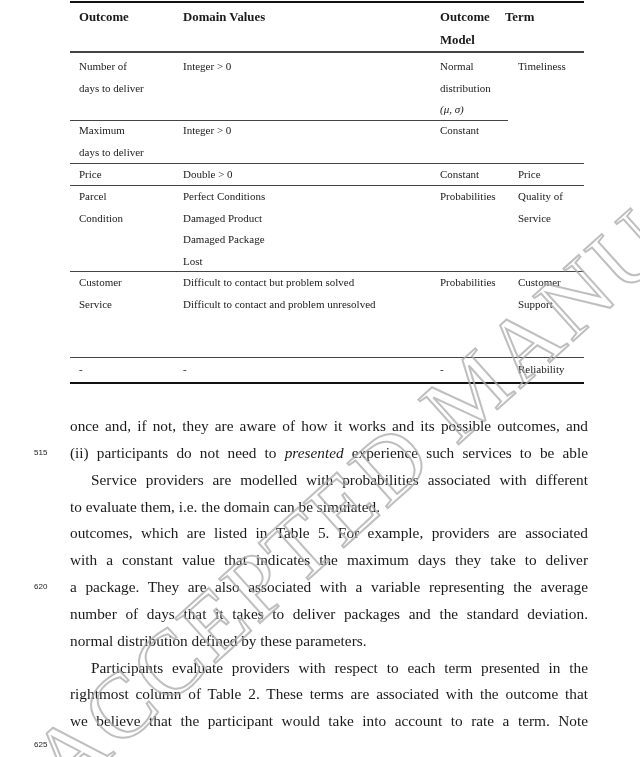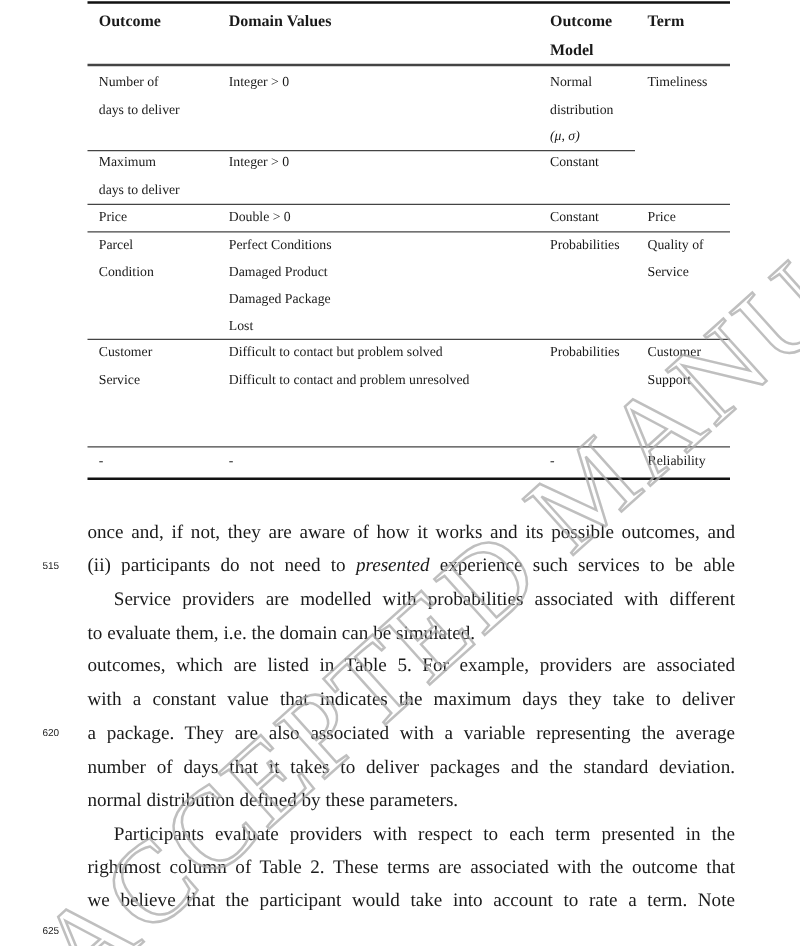--- a/index.html
+++ b/index.html
@@ -100,21 +100,21 @@
 
   <div class="tbl">
     <div class="rule thick" style="top:1px"></div>
 
     <div class="cell hdr" style="left:9px; top:6px">Outcome</div>
     <div class="cell hdr" style="left:113px; top:6px">Domain Values</div>
     <div class="cell hdr" style="left:370px; top:6px">
       <span class="ln">Outcome</span>
       <span class="ln">Model</span>
     </div>
-    <div class="cell hdr" style="left:448px; top:6px">Term</div>
+    <div class="cell hdr" style="left:435px; top:6px">Term</div>
 
     <div class="rule thin" style="top:51px; height:1.5px"></div>
 
     <div class="cell" style="left:9px; top:56px">
       <span class="ln">Number of</span>
       <span class="ln">days to deliver</span>
     </div>
     <div class="cell" style="left:113px; top:56px">
       <span class="ln">Integer &gt; 0</span>
     </div>

